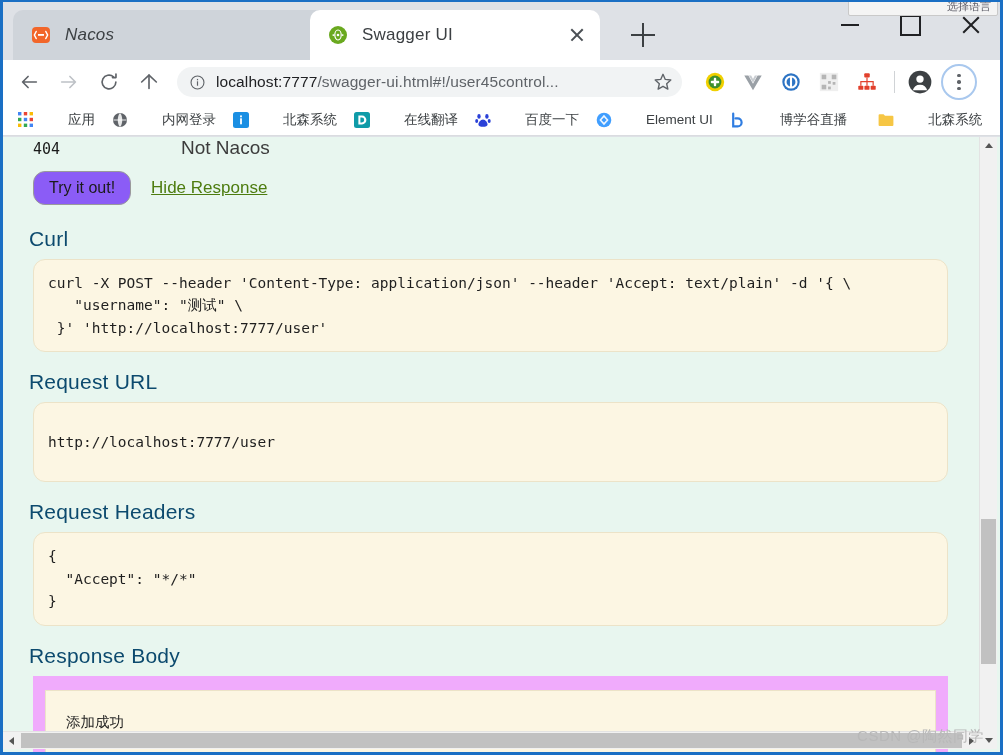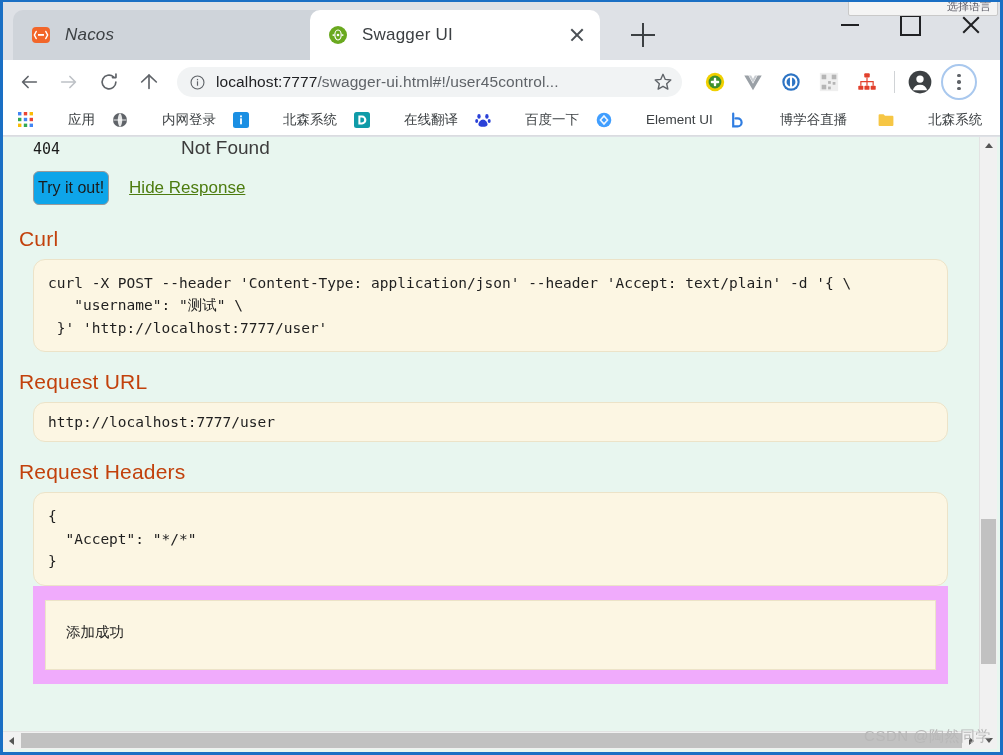--- a/index.html
+++ b/index.html
@@ -310,61 +310,61 @@
     font-size: 19px;
     color: #3c3c3c;
   }
 
   .action-row {
     display: flex;
     align-items: center;
     padding: 6px 0 4px 16px;
   }
   .tryout-btn {
-    background: #0ea5e9;
+    background: #8b5cf6;
     border: 1px solid #9a9a9a;
-    border-radius: 6px;
+    border-radius: 12px;
     font-family: "Liberation Sans", sans-serif;
     font-size: 16px;
     color: #1b1b1b;
-    padding: 7px 4px;
+    padding: 7px 15px;
     cursor: pointer;
     line-height: 1.1;
   }
   .hide-resp {
     font-size: 17px;
     color: #4d7c0f;
     text-decoration: underline;
     margin-left: 20px;
     cursor: pointer;
   }
 
   .sect-title {
     font-size: 21px;
-    color: #c2410c;
+    color: #0c4a6e;
     font-weight: normal;
-    margin: 18px 0 8px 2px;
+    margin: 18px 0 8px 12px;
     letter-spacing: .2px;
   }
 
   .code-block {
     background: #fcf6e3;
     border: 1px solid #ece3c8;
     border-radius: 12px;
     margin: 0 18px 0 16px;
     padding: 12px 14px;
     font-family: "DejaVu Sans Mono", "Liberation Mono", monospace;
     font-size: 14.5px;
     line-height: 1.55;
     color: #1f1f1f;
     white-space: pre;
     overflow: hidden;
   }
   .code-block.tall  { min-height: 62px; }
-  .code-block.one   { padding: 8px 14px; }
+  .code-block.one   { padding: 28px 14px; }
 
   .resp-body-shell {
     background: #f0abfc;
     margin: 0 18px 0 16px;
     padding: 14px 12px;
     box-sizing: border-box;
   }
   .resp-body-inner {
     background: #fcf6e3;
     border: 1px solid #ece3c8;
@@ -427,21 +427,21 @@
     cursor: pointer;
   }
   .tri { width:0; height:0; }
   .tri-up    { border-left:4px solid transparent; border-right:4px solid transparent; border-bottom:5px solid #555; }
   .tri-down  { border-left:4px solid transparent; border-right:4px solid transparent; border-top:5px solid #555; }
   .tri-left  { border-top:4px solid transparent; border-bottom:4px solid transparent; border-right:5px solid #555; }
   .tri-right { border-top:4px solid transparent; border-bottom:4px solid transparent; border-left:5px solid #555; }
 
   .watermark {
     position: absolute;
-    right: 9px;
+    right: 16px;
     bottom: 6px;
     font-size: 15px;
     color: #b8b8b8;
     letter-spacing: .5px;
     z-index: 30;
     pointer-events: none;
     white-space: nowrap;
   }
 </style>
 </head>
@@ -686,41 +686,42 @@
       <span class="bm-label">北森系统</span>
     </div>
   </div>
 
   <div class="viewport">
     <div class="page">
       <div class="content">
 
         <div class="resp-status">
           <span class="status-code">404</span>
-          <span class="status-text">Not Found</span>
+          <span class="status-text">Not Nacos</span>
         </div>
 
         <div class="action-row">
           <button class="tryout-btn">Try it out!</button>
           <a class="hide-resp">Hide Response</a>
         </div>
 
         <h3 class="sect-title">Curl</h3>
         <div class="code-block tall">curl -X POST --header 'Content-Type: application/json' --header 'Accept: text/plain' -d '{ \
    "username": "测试" \
  }' 'http://localhost:7777/user'</div>
 
         <h3 class="sect-title">Request URL</h3>
         <div class="code-block one">http://localhost:7777/user</div>
 
         <h3 class="sect-title">Request Headers</h3>
         <div class="code-block tall">{
   "Accept": "*/*"
 }</div>
 
+        <h3 class="sect-title">Response Body</h3>
         <div class="resp-body-shell">
           <div class="resp-body-inner">添加成功</div>
         </div>
 
       </div>
     </div>
   </div>
 
   <div class="vscroll">
     <div class="arrow-up">

